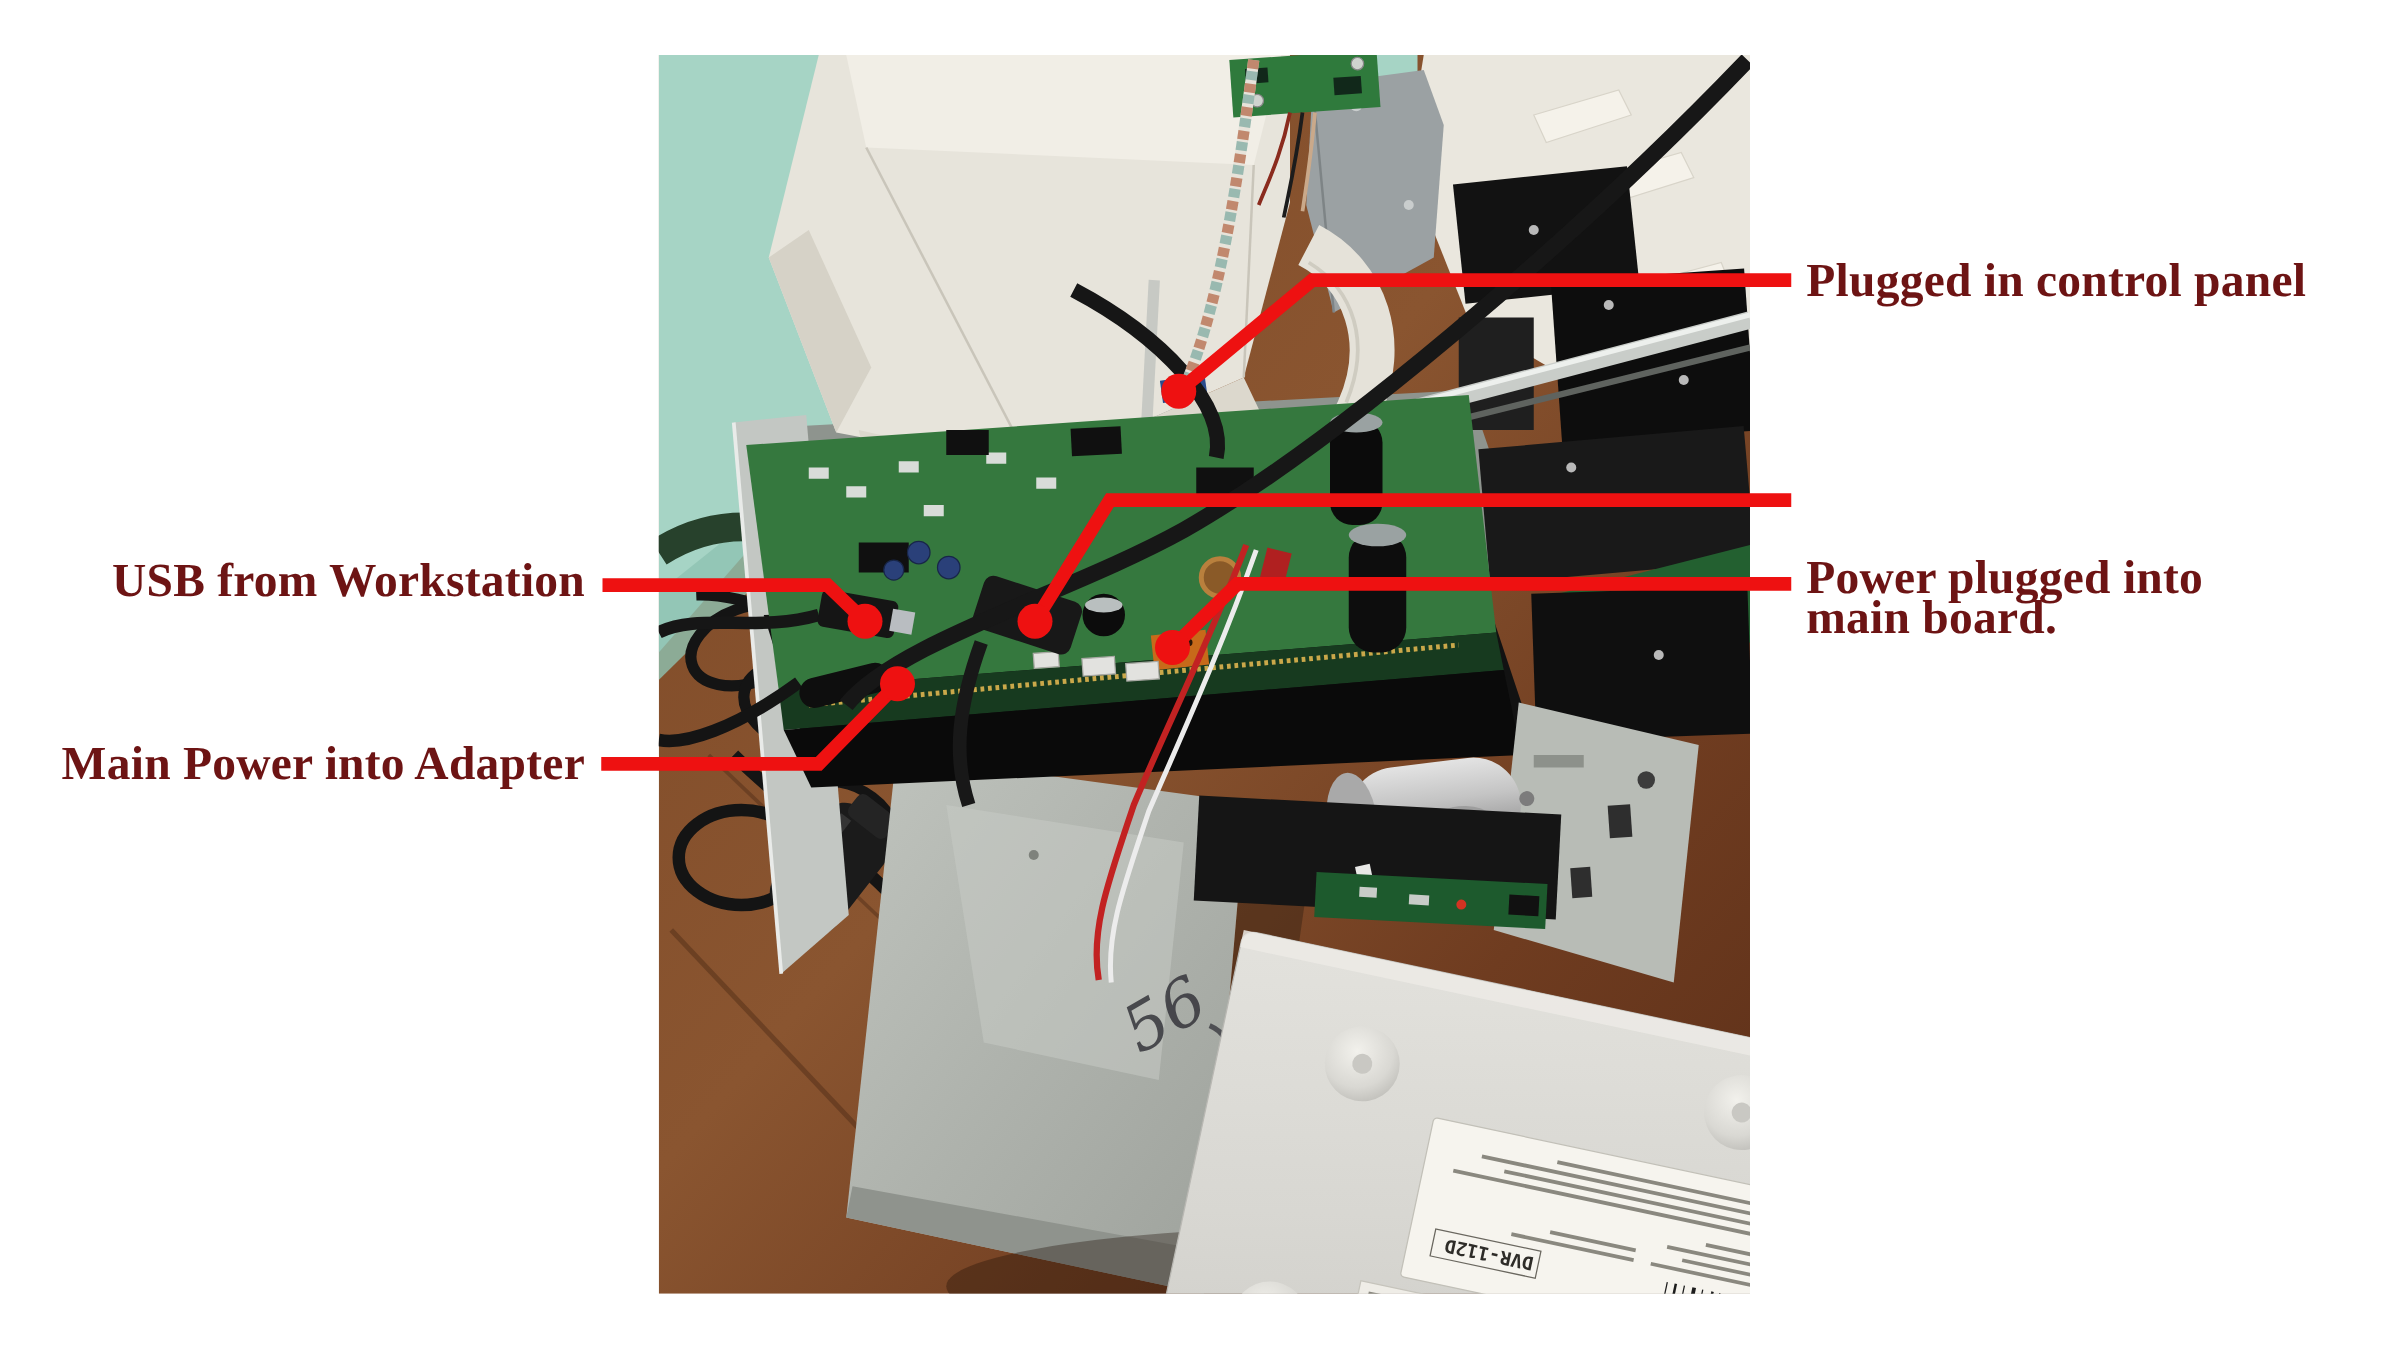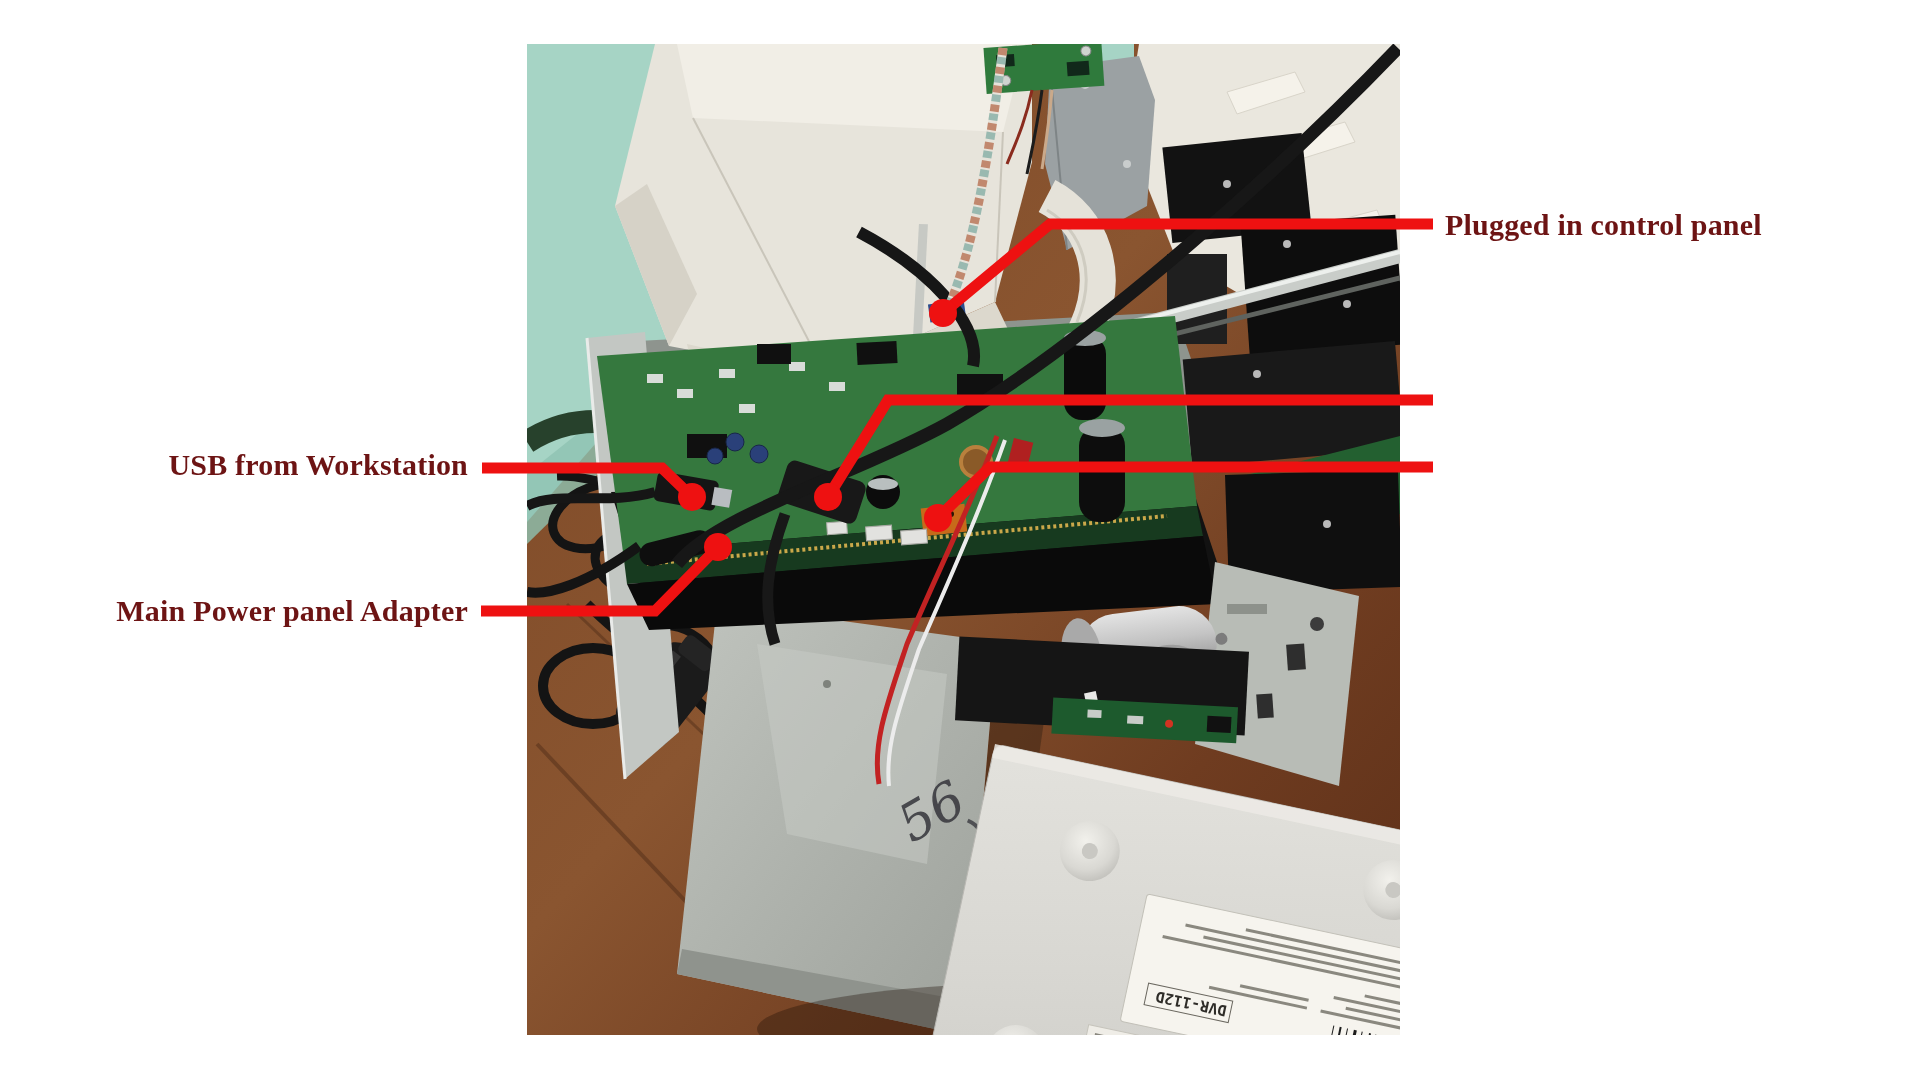--- a/index.html
+++ b/index.html
@@ -10,21 +10,21 @@
   .canvas{
     position:relative;width:1920px;height:1080px;background:#ffffff;
     overflow:hidden;font-family:"Liberation Serif",serif;
   }
   .photo-svg{position:absolute;left:527px;top:44px;width:873px;height:991px;display:block;}
   .overlay-svg{position:absolute;left:0;top:0;width:1920px;height:1080px;pointer-events:none;}
   .callout-line{stroke:var(--accent);stroke-width:11;fill:none;stroke-linejoin:miter;}
   .callout-dot{fill:var(--accent);}
   .lbl{
     position:absolute;color:var(--label-color);font-weight:bold;
-    font-size:30px;line-height:32px;white-space:nowrap;
+    font-size:38px;line-height:32px;white-space:nowrap;
     letter-spacing:0.2px;
     font-family:Liberation Serif, serif;
   }
   .lbl.right{text-align:left;}
   .lbl.left{text-align:left;}
   #lbl-control-panel{left:1445px;top:209px;}
   #lbl-dvd-usb{left:1445px;top:385px;}
   #lbl-power-main{left:1445px;top:446px;}
   #lbl-usb-workstation{right:1452px;top:449px;}
   #lbl-main-power{right:1452px;top:595px;}
@@ -380,18 +380,22 @@
     </g>
     <g>
       <path class="callout-line" d="M718,547 L655,611 L481,611"></path>
       <circle class="callout-dot" cx="718" cy="547" r="14"></circle>
     </g>
   </svg>
 
   <div class="lbl right" id="lbl-control-panel">Plugged in control panel</div>
 
 
+  <div class="lbl right" id="lbl-power-main">
+    <span>Power plugged into</span><br>
+    <span>main board.</span>
+  </div>
 
   <div class="lbl left" id="lbl-usb-workstation">USB from Workstation</div>
 
-  <div class="lbl left" id="lbl-main-power">Main Power panel Adapter</div>
+  <div class="lbl left" id="lbl-main-power">Main Power into Adapter</div>
 
 </div>
 
 </body></html>

